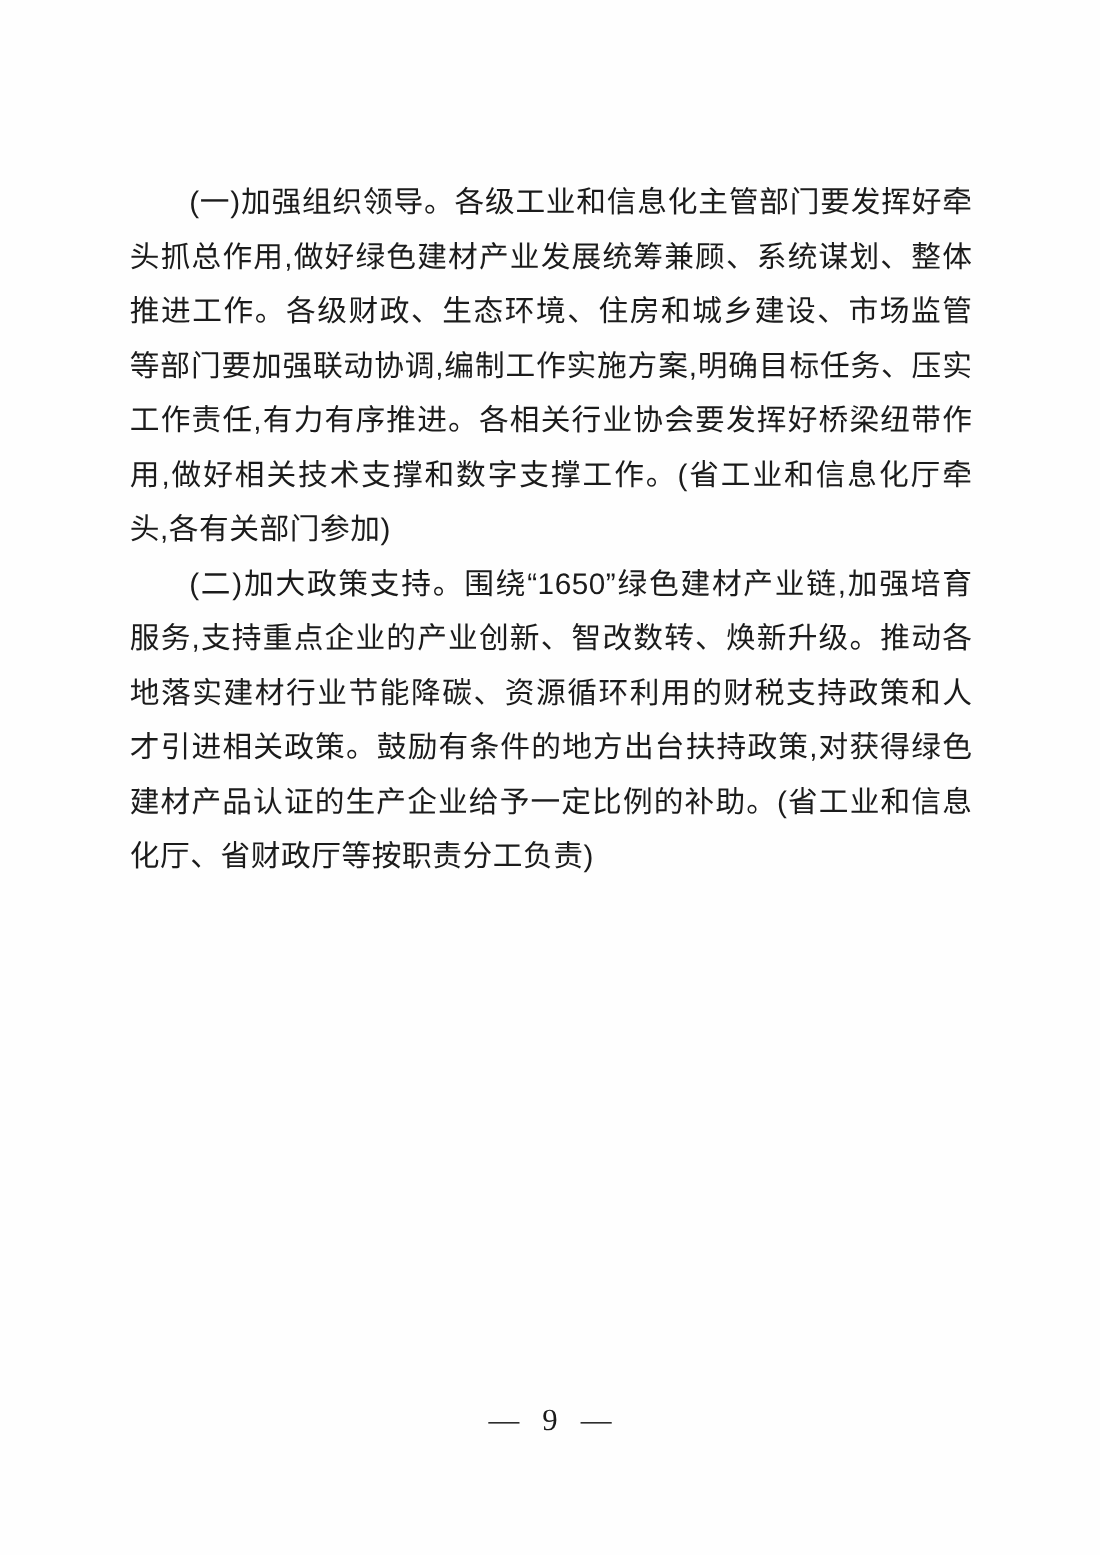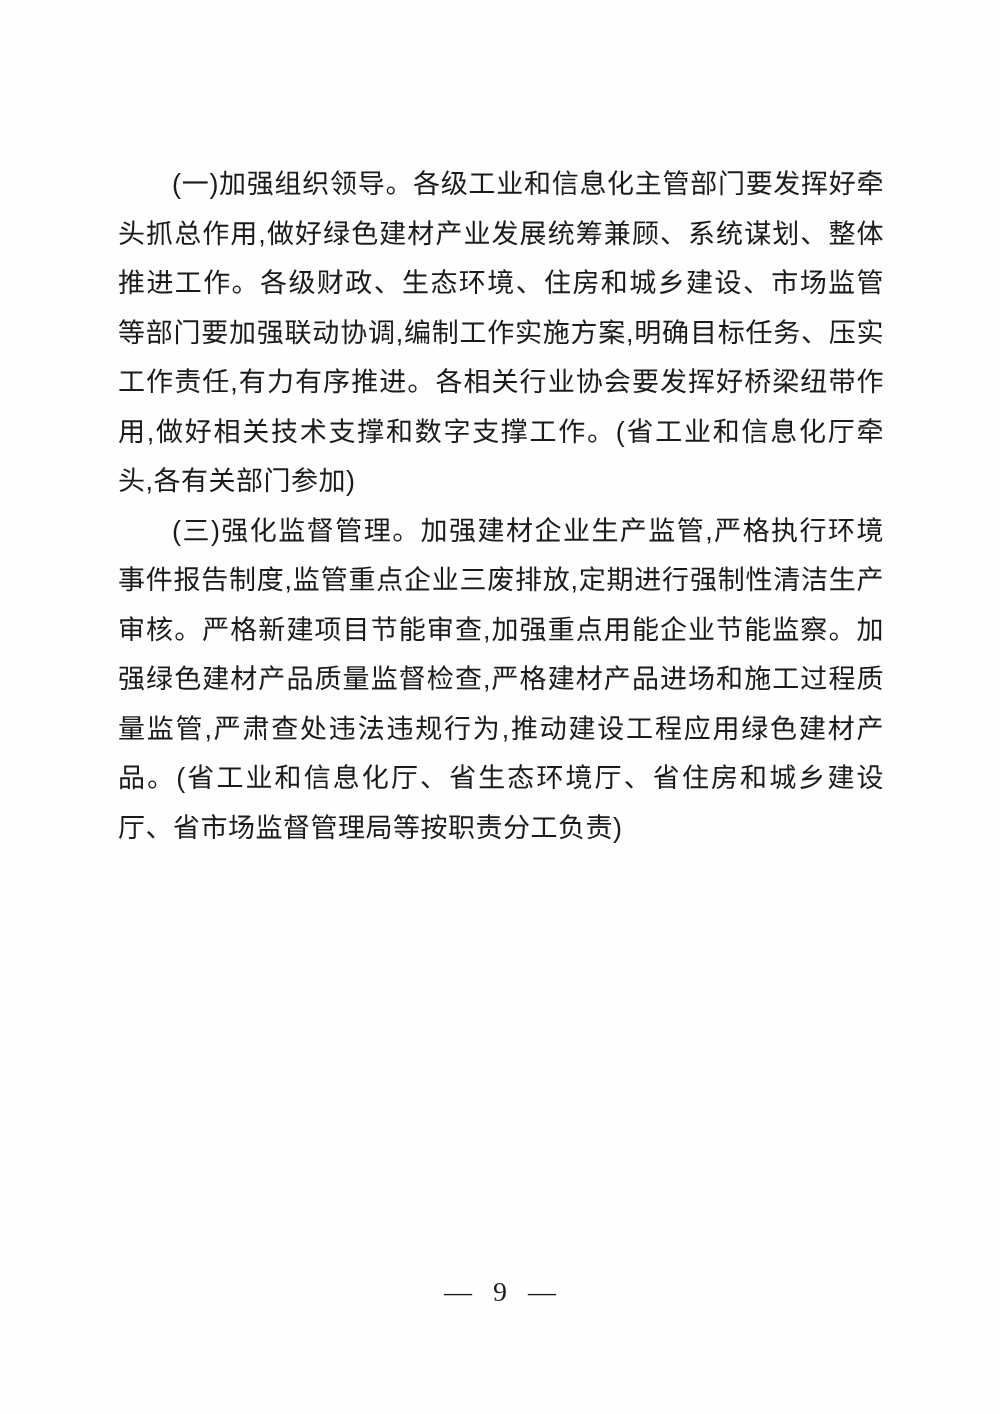--- a/index.html
+++ b/index.html
@@ -55,21 +55,21 @@
   }
 </style>
 </head>
 <body>
 
 <div class="page">
 
   <main class="doc-body">
 
   <p class="para">(一)加强组织领导。各级工业和信息化主管部门要发挥好牵头抓总作用,做好绿色建材产业发展统筹兼顾、系统谋划、整体推进工作。各级财政、生态环境、住房和城乡建设、市场监管等部门要加强联动协调,编制工作实施方案,明确目标任务、压实工作责任,有力有序推进。各相关行业协会要发挥好桥梁纽带作用,做好相关技术支撑和数字支撑工作。(省工业和信息化厅牵头,各有关部门参加)</p>
-      <p class="para">(三)强化监督管理。加强建材企业生产监管,严格执行环境事件报告制度,监管重点企业三废排放,定期进行强制性清洁生产审核。严格新建项目节能审查,加强重点用能企业节能监察。加强绿色建材产品质量监督检查,严格建材产品进场和施工过程质量监管,严肃查处违法违规行为,推动建设工程应用绿色建材产品。(省工业和信息化厅、省生态环境厅、省住房和城乡建设厅、省市场监督管理局等按职责分工负责)</p>
+      <p class="para">(二)加大政策支持。围绕“1650”绿色建材产业链,加强培育服务,支持重点企业的产业创新、智改数转、焕新升级。推动各地落实建材行业节能降碳、资源循环利用的财税支持政策和人才引进相关政策。鼓励有条件的地方出台扶持政策,对获得绿色建材产品认证的生产企业给予一定比例的补助。(省工业和信息化厅、省财政厅等按职责分工负责)</p>
     </main>
 
   <footer class="page-footer">
     <span class="dash">—</span>
     <span class="num">9</span>
     <span class="dash">—</span>
   </footer>
 
 </div>
 

